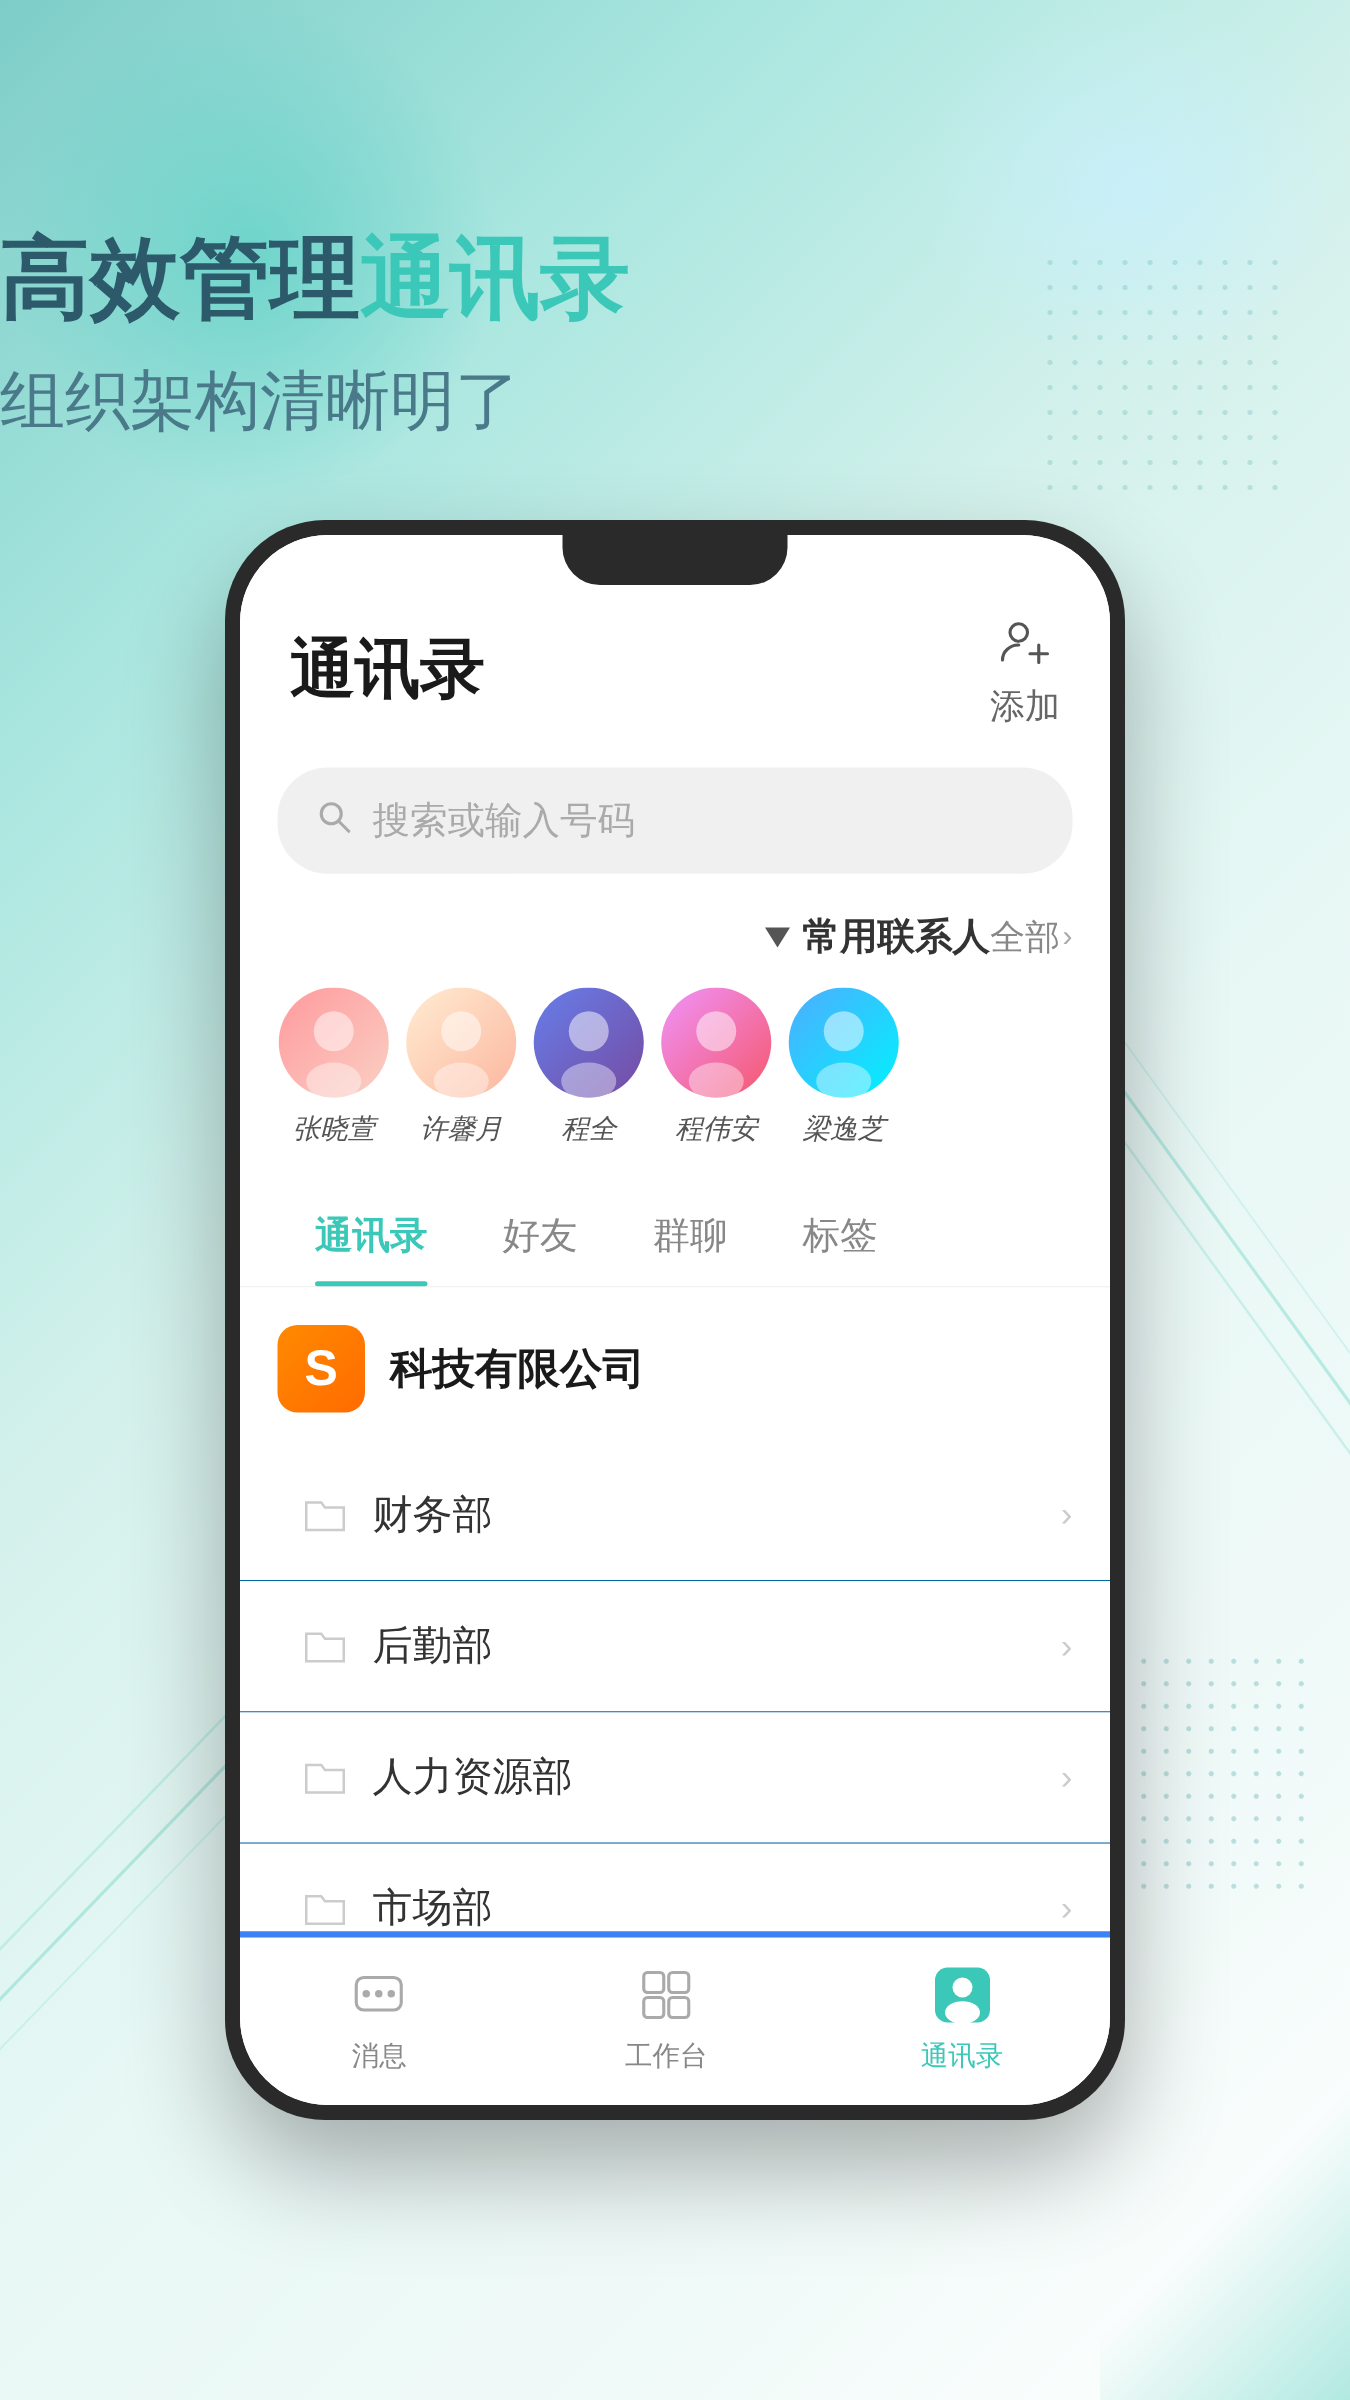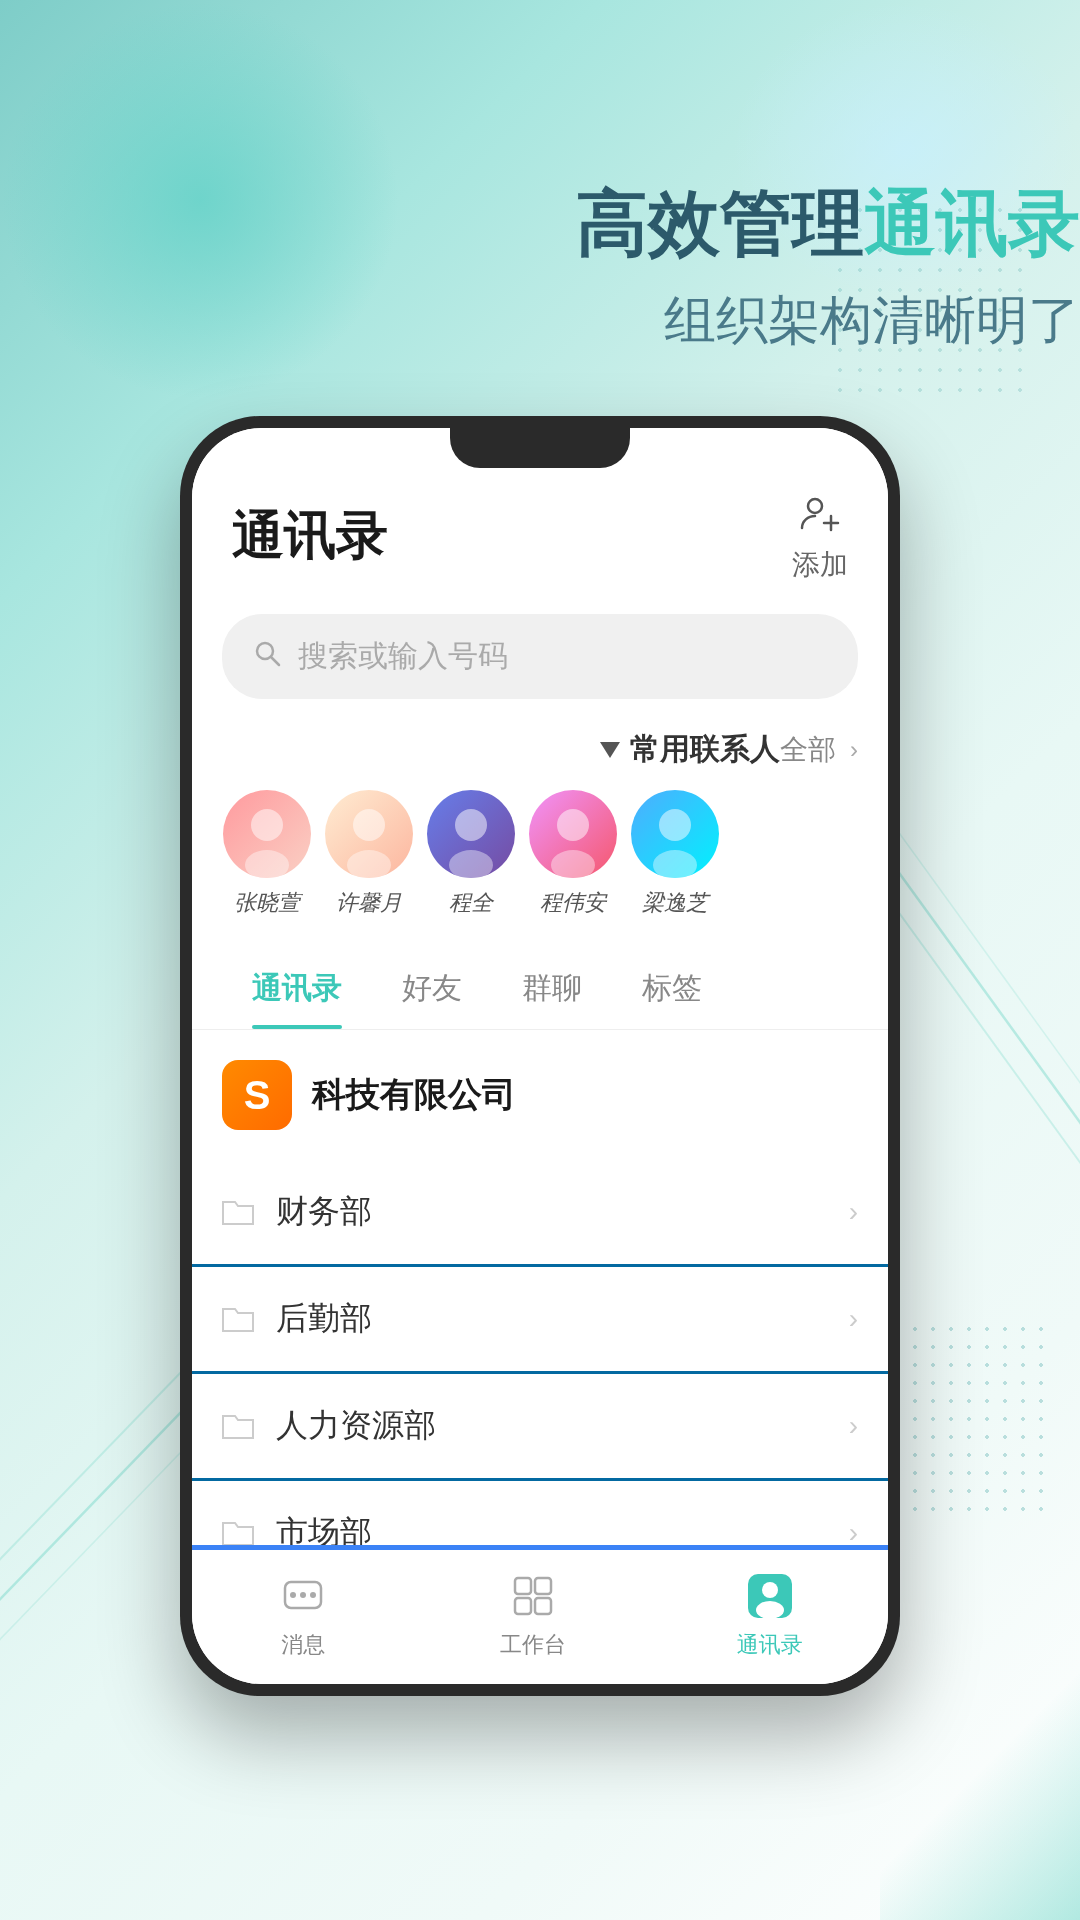--- a/index.html
+++ b/index.html
@@ -66,21 +66,21 @@
       width: 200px;
       height: 300px;
       background: linear-gradient(135deg, transparent 50%, rgba(60, 200, 180, 0.4) 100%);
       z-index: 0;
     }
 
     
     .header-section {
       position: relative;
       z-index: 2;
-      text-align: right;
+      text-align: left;
       padding-top: 180px;
       padding-bottom: 60px;
     }
 
     .header-title {
       font-size: 72px;
       font-weight: 700;
       color: #2c5a6b;
       line-height: 1.2;
       margin-bottom: 20px;
@@ -231,21 +231,21 @@
       font-size: 30px;
       font-weight: 600;
       color: #333;
     }
 
     .all-link {
       font-size: 28px;
       color: #888;
       display: flex;
       align-items: center;
-      gap: 14px;
+      gap: 2px;
     }
 
     .chevron-right-small {
       font-size: 24px;
       color: #aaa;
     }
 
     
     .avatar-row {
       display: flex;
@@ -343,22 +343,22 @@
 
     
     .dept-list {
       flex: 1;
       overflow: hidden;
     }
 
     .dept-item {
       display: flex;
       align-items: center;
-      padding: 30px 30px 30px 28px;
-      border-bottom: 3px solid #0369a1;
+      padding: 30px 30px 30px 50px;
+      border-bottom: 1px solid #0369a1;
       background: #fff;
       justify-content: space-between;
     }
 
     .dept-left {
       display: flex;
       align-items: center;
       gap: 20px;
     }
 

